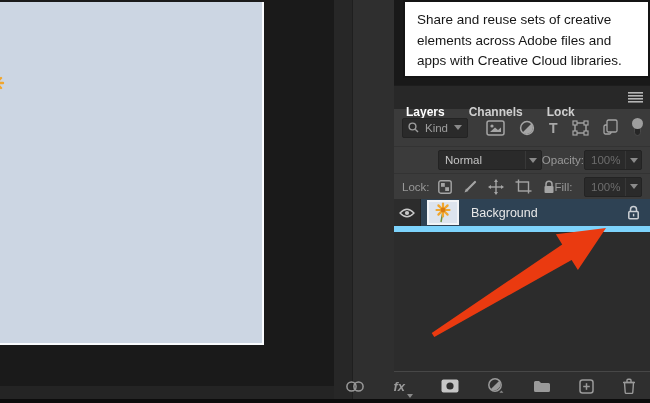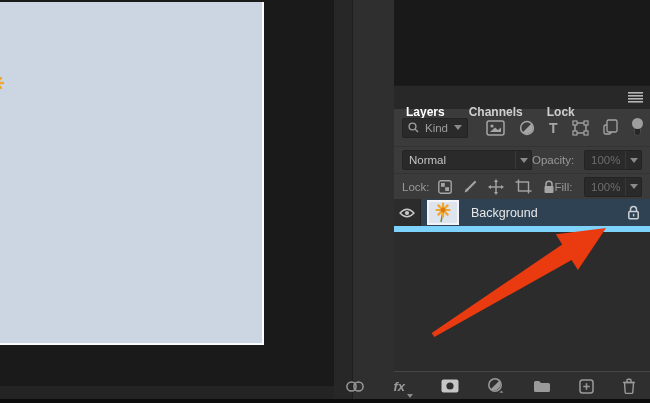--- a/index.html
+++ b/index.html
@@ -49,21 +49,21 @@
   .chev { width:0; height:0; border-left:4px solid transparent; border-right:4px solid transparent;
           border-top:5px solid #8a8a8a; }
   .combo.disabled .val { color:#6d6d6d; }
   .lbl { font-size:11.5px; color:#999999; }
 
   #kind-combo { width:82px; }
   #kind-combo .search { margin-left:5px; display:flex; }
   #filter-icons { display:flex; align-items:center; gap:14px; margin-left:18px; }
   .t-glyph { font-size:14px; font-weight:700; color:#a8a8a8; line-height:1; }
 
-  #blend-combo { width:130px; }
+  #blend-combo { width:130px;margin-left:36px; }
   #blend-combo .val { color:#c4c4c4; }
   #opacity-combo, #fill-combo { width:58px; margin-left:auto; }
   #opacity-label { margin-left:0; }
   #lock-icons { display:flex; align-items:center; gap:11px; margin-left:8px; }
   #fill-label { }
 
   #layer-list { background:#2c2c2c; height:172px; }
   .layer-row { display:flex; align-items:stretch; height:33px; border-bottom:6px solid #7dd3fc; }
   .eye-cell { width:27px; display:flex; align-items:center; justify-content:center;
               border-right:1px solid #222222; }
@@ -111,20 +111,23 @@
           <circle cx="0" cy="0" r="2.6" fill="#d97c12"></circle>
         </g>
       </svg>
     </div>
   </div>
   <div class="abs" id="status-strip"></div>
 
   <div class="abs" id="dock-strip-a"></div>
   <div class="abs" id="dock-strip-b"></div>
 
+  <div class="abs" id="callout">
+    <span>Share and reuse sets of creative elements across Adobe files and apps with Creative Cloud libraries.</span>
+  </div>
 
   <div class="abs" id="panel">
 
     <div id="tabbar">
       <div class="tab active">Layers</div>
       <div class="tab">Channels</div>
       <div class="tab">Lock</div>
       <div id="panel-menu">
         <svg width="15" height="11" viewBox="0 0 15 11">
           <g fill="#b5b5b5">

